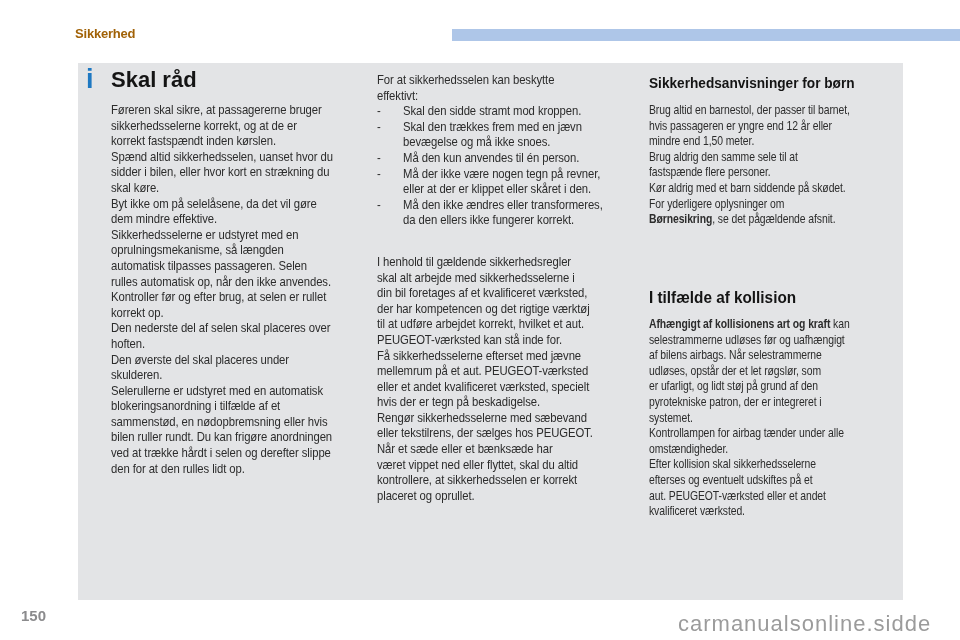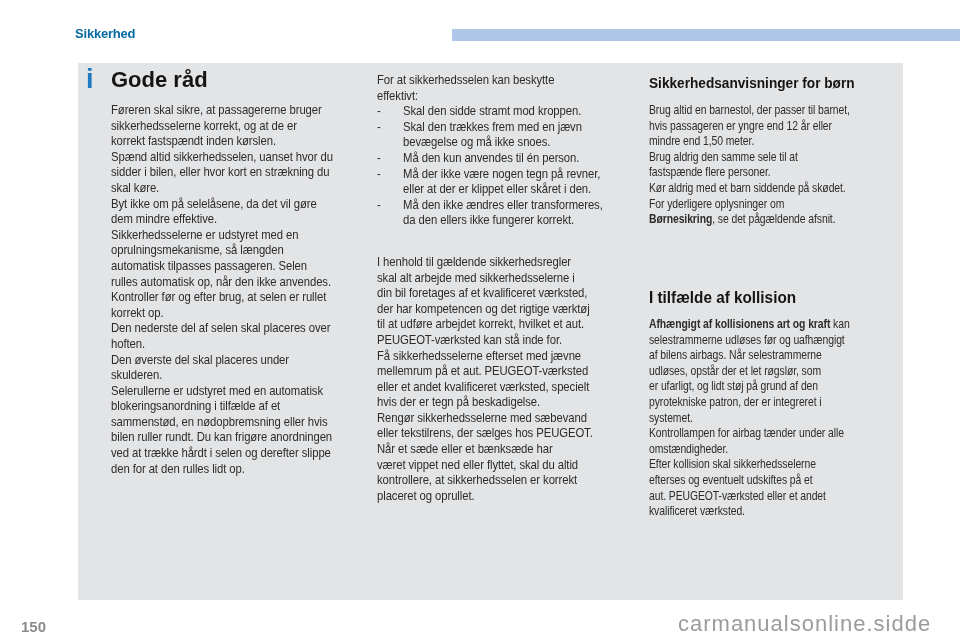--- a/index.html
+++ b/index.html
@@ -3,21 +3,21 @@
 <meta charset="utf-8">
 <style>
   html,body { margin:0; padding:0; }
   body {
     width:960px; height:640px; position:relative; overflow:hidden;
     background:#ffffff;
     font-family:"Liberation Sans","DejaVu Sans",sans-serif;
   }
   .chapter {
     position:absolute; left:75px; top:26px;
-    font-size:13px; font-weight:700; color:#0369a1; letter-spacing:-0.2px;
+    font-size:13px; font-weight:700; color:#a16207; letter-spacing:-0.2px;
   }
   .accent-bar {
     position:absolute; left:452px; top:29px; width:508px; height:12px;
     background:#aec6e8;
   }
   .info-box {
     position:absolute; left:78px; top:63px; width:825px; height:537px;
     background:#e3e4e6;
   }
   .i-icon {
@@ -50,36 +50,36 @@
     font-size:15px; font-weight:700; color:#141414; white-space:nowrap;
     transform:scaleX(0.91); transform-origin:0 0;
   }
   .sec-h2 {
     position:absolute; left:571px; top:225px; margin:0;
     font-size:17px; font-weight:700; color:#141414; white-space:nowrap;
     transform:scaleX(0.90); transform-origin:0 0;
   }
   .pagenum {
     position:absolute; left:21px; top:607px;
-    font-size:15px; font-weight:700; color:#8b8b8d;margin-top:11px;
+    font-size:15px; font-weight:700; color:#8b8b8d;
   }
   .watermark {
     position:absolute; left:678px; top:611px;
     font-size:22px; color:#9b9b9b; letter-spacing:1px;
   }
 </style>
 </head>
 <body>
 
 <div class="chapter">Sikkerhed</div>
 <div class="accent-bar"></div>
 
 <div class="info-box">
   <span class="i-icon">i</span>
-  <h1 class="box-title">Gode råd</h1>
+  <h1 class="box-title">Skal råd</h1>
 
   <div class="col col1 scale87">
       <div class="blk blk-p">Føreren skal sikre, at passagererne bruger<br>sikkerhedsselerne korrekt, og at de er<br>korrekt fastspændt inden kørslen.<br>Spænd altid sikkerhedsselen, uanset hvor du<br>sidder i bilen, eller hvor kort en strækning du<br>skal køre.<br>Byt ikke om på selelåsene, da det vil gøre<br>dem mindre effektive.<br>Sikkerhedsselerne er udstyret med en<br>oprulningsmekanisme, så længden<br>automatisk tilpasses passageren. Selen<br>rulles automatisk op, når den ikke anvendes.<br>Kontroller før og efter brug, at selen er rullet<br>korrekt op.<br>Den nederste del af selen skal placeres over<br>hoften.<br>Den øverste del skal placeres under<br>skulderen.<br>Selerullerne er udstyret med en automatisk<br>blokeringsanordning i tilfælde af et<br>sammenstød, en nødopbremsning eller hvis<br>bilen ruller rundt. Du kan frigøre anordningen<br>ved at trække hårdt i selen og derefter slippe<br>den for at den rulles lidt op.</div>
     </div>
   <div class="col col2 scale87">
       <div class="blk blk-p">For at sikkerhedsselen kan beskytte<br>effektivt:</div>
       <div class="blk blk-ul">
         <div class="li">
           <span class="dash">-</span>
           <span class="li-text">Skal den sidde stramt mod kroppen.</span>

